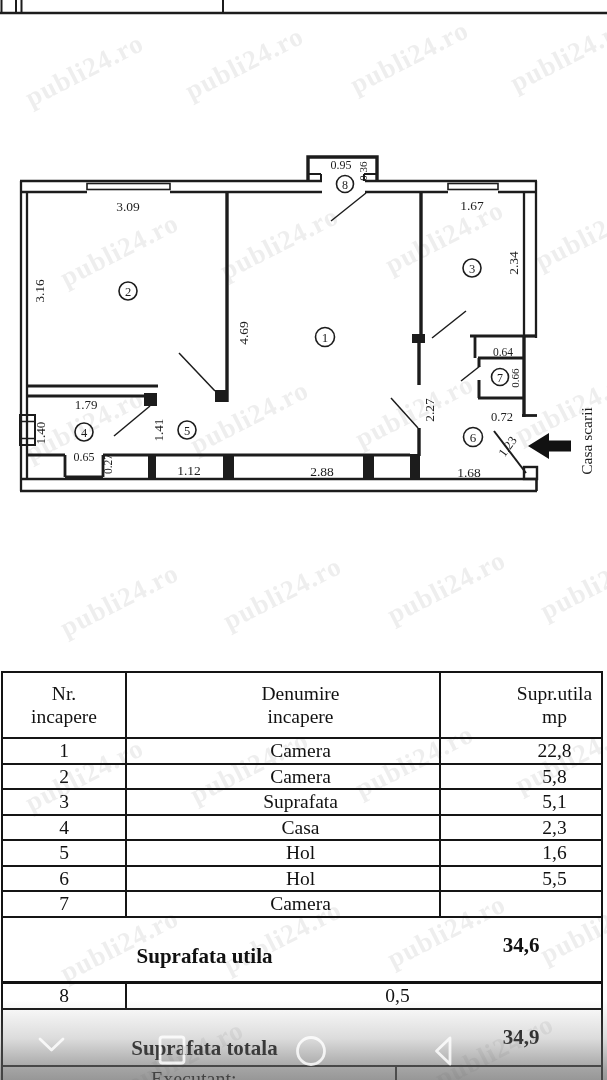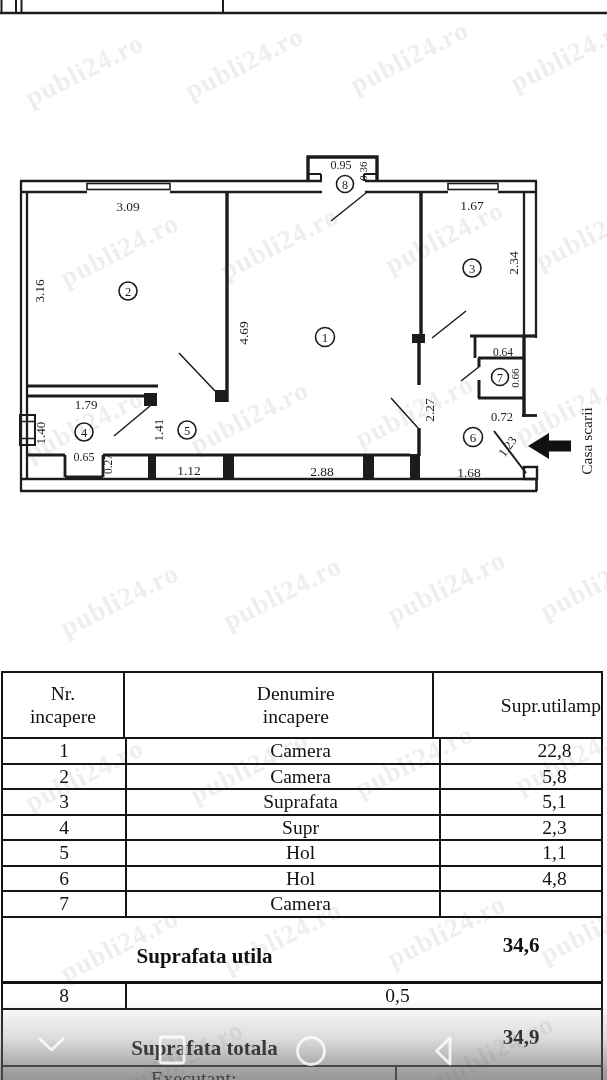--- a/index.html
+++ b/index.html
@@ -22,21 +22,21 @@
   .hrow{height:66px;font-size:19.5px;}
   .drow{height:25.5px;font-size:19.5px;}
   .band1{height:66px;border-bottom:3px solid #111;}
   .brow{height:26px;font-size:19.5px;}
   .band2{height:57px;border-bottom:2.5px solid #222;}
   .frow{height:13.8px;border-bottom:none;overflow:hidden;align-items:flex-start;}
   .c1{width:124px;border-right:2.2px solid #151515;text-align:center;box-sizing:border-box;align-self:stretch;
       display:flex;align-items:center;justify-content:center;flex-direction:column;line-height:1.18;}
   .c2{width:279px;border-right:2.2px solid #151515;text-align:left;box-sizing:border-box;align-self:stretch;
       display:flex;align-items:center;justify-content:center;flex-direction:column;line-height:1.18;}
-  .c3{flex:1;text-align:center;display:flex;align-items:center;justify-content:center;flex-direction:row;line-height:1.18;align-self:stretch;margin-left:32px;}
+  .c3{flex:1;text-align:center;display:flex;align-items:center;justify-content:center;flex-direction:column;line-height:1.18;align-self:stretch;margin-left:32px;}
   .bandlbl{width:403px;text-align:center;font-weight:bold;font-size:21px;
            padding-top:26px;box-sizing:border-box;align-self:stretch;}
   .bandval{flex:1;text-align:center;font-weight:bold;font-size:21px;
            padding-top:15px;box-sizing:border-box;align-self:stretch;}
   .fcell{width:394px;border-right:2.2px solid #2a2a2a;box-sizing:border-box;align-self:stretch;
          font-size:20px;padding-left:148px;padding-top:1px;}
   .fempty{flex:1;align-self:stretch;}
   
   #navbar{position:absolute;left:0;top:1000px;width:607px;height:80px;z-index:6;
           background:linear-gradient(180deg, rgba(150,150,150,0) 0%,
@@ -233,32 +233,32 @@
       <div class="c2">Camera</div>
       <div class="c3">5,8</div>
     </div>
     <div class="tr drow">
       <div class="c1">3</div>
       <div class="c2">Suprafata</div>
       <div class="c3">5,1</div>
     </div>
     <div class="tr drow">
       <div class="c1">4</div>
-      <div class="c2">Supr</div>
+      <div class="c2">Casa</div>
       <div class="c3">2,3</div>
     </div>
     <div class="tr drow">
       <div class="c1">5</div>
       <div class="c2">Hol</div>
-      <div class="c3">1,1</div>
+      <div class="c3">1,6</div>
     </div>
     <div class="tr drow">
       <div class="c1">6</div>
       <div class="c2">Hol</div>
-      <div class="c3">4,8</div>
+      <div class="c3">5,5</div>
     </div>
     <div class="tr drow">
       <div class="c1">7</div>
       <div class="c2">Camera</div>
     </div>
 
     <div class="tr band1">
       <div class="bandlbl">Suprafata utila</div>
       <div class="bandval">34,6</div>
     </div>

